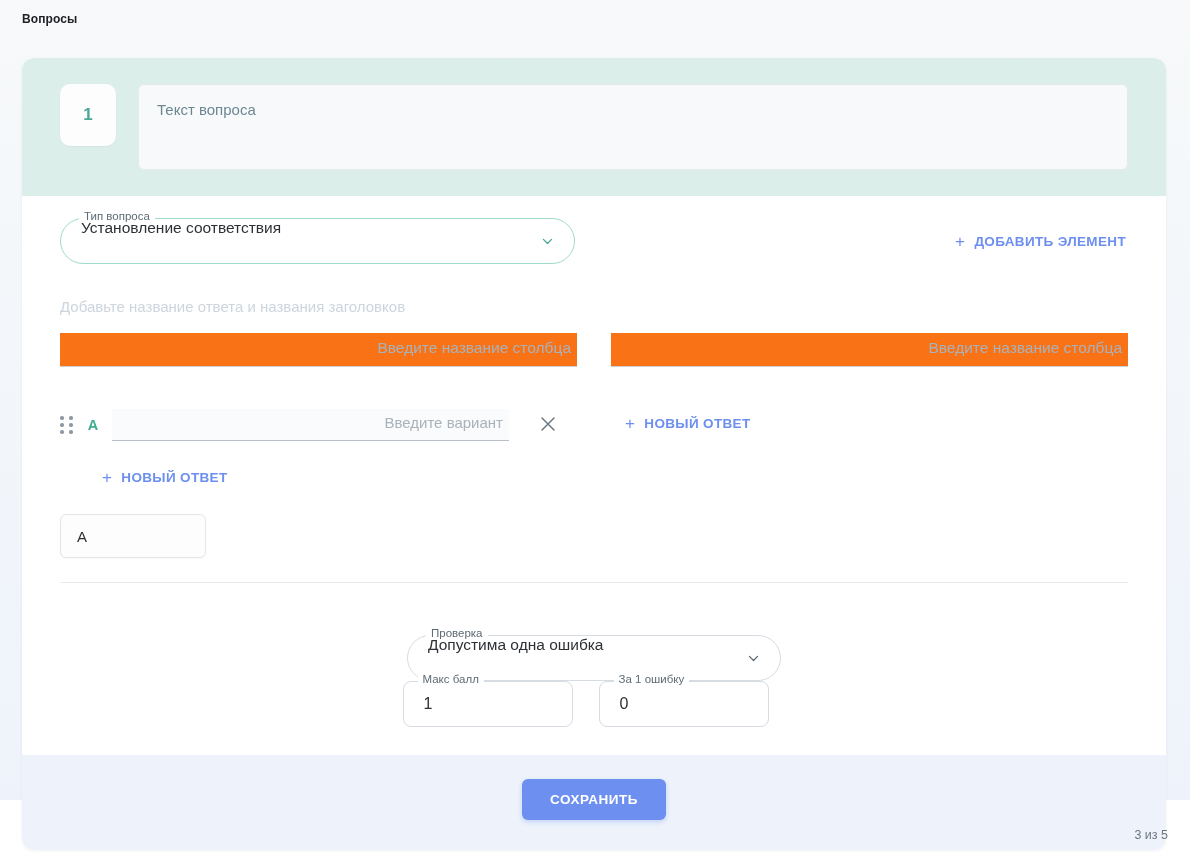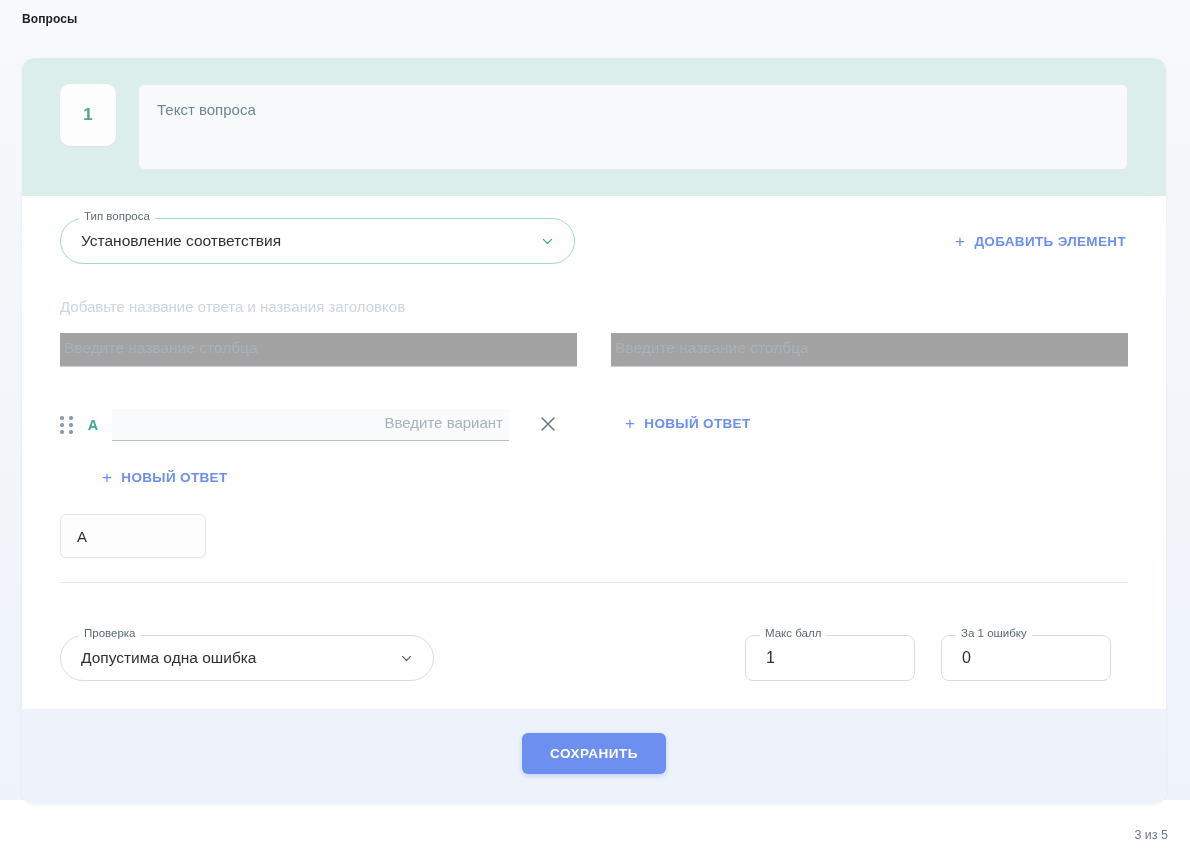--- a/index.html
+++ b/index.html
@@ -101,21 +101,20 @@
     position: relative;
     display: inline-block;
   }
   .sel-field {
     width: 515px;
     height: 46px;
     border: 1px solid #9fd9cb;
     border-radius: 26px;
     background: #fff;
     display: flex;
-    align-items: center;
     padding: 0 20px;
     font-size: 15.5px;
     color: #2d3136;
     cursor: pointer;
     position: relative;
   }
   .sel-field.gray { border-color: #d6dce2; width: 374px; }
   .sel-label {
     position: absolute;
     left: 18px;
@@ -170,26 +169,27 @@
     gap: 34px;
     margin-top: 18px;
   }
   .col { width: 517px; flex: 0 0 auto; }
 
   .col-head-input {
     width: 100%;
     height: 34px;
     border: 0;
     border-bottom: 1px solid #c8ced4;
-    background: #a3a3a3;
+    background: #f97316;
     font-family: inherit;
     font-size: 15.5px;
     color: #2d3136;
     padding: 0 6px 4px 4px;
     outline: none;
+    text-align: right;
   }
   .col-head-input::placeholder { color: #a8b2bb; }
 
   .ans-row {
     display: flex;
     align-items: center;
     gap: 12px;
     margin-top: 42px;
   }
   .drag {
@@ -266,20 +266,21 @@
     height: 1px;
     background: #e8ebee;
     margin-top: 24px;
   }
   .q-footer {
     background: #ffffff;
     padding: 30px 38px 28px 38px;
     display: flex;
     align-items: center;
     justify-content: space-between;
+    flex-direction: column;
   }
   .score-group { display: flex; gap: 26px; margin-right: 17px; }
   .num-field {
     position: relative;
     width: 170px;
     height: 46px;
     border: 1px solid #d6dce2;
     border-radius: 8px;
     background: #fff;
     display: flex;

